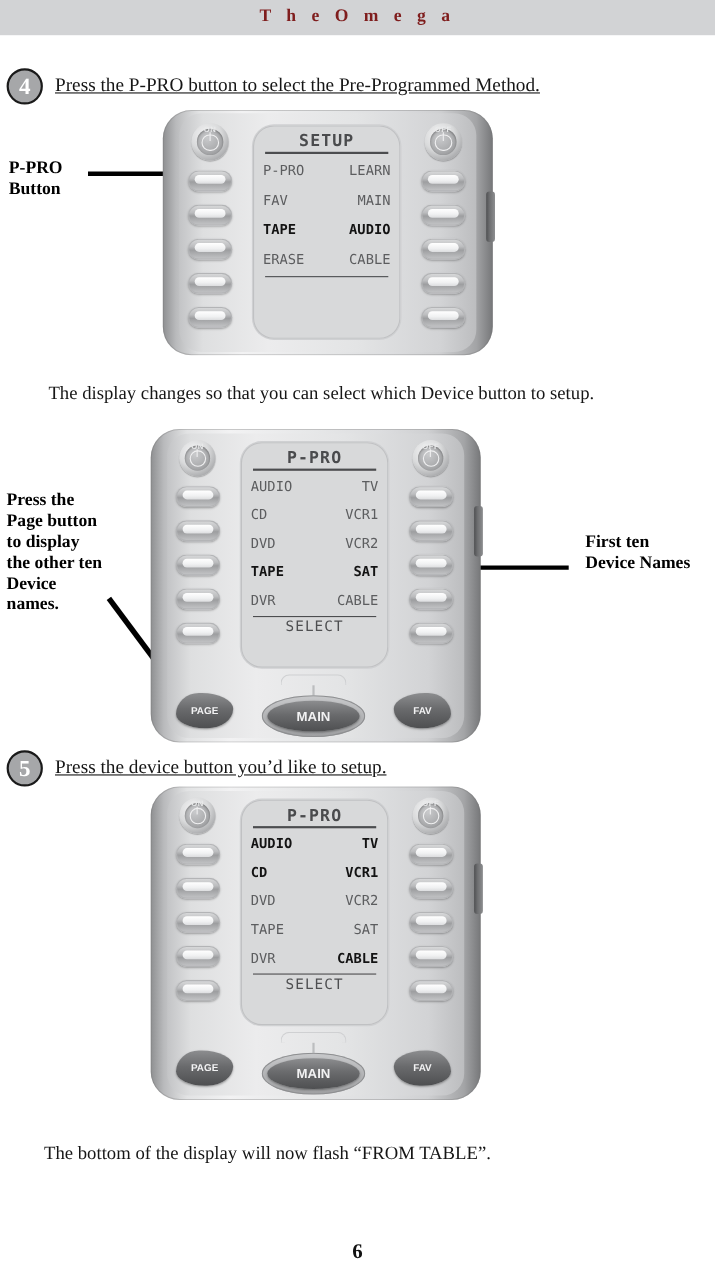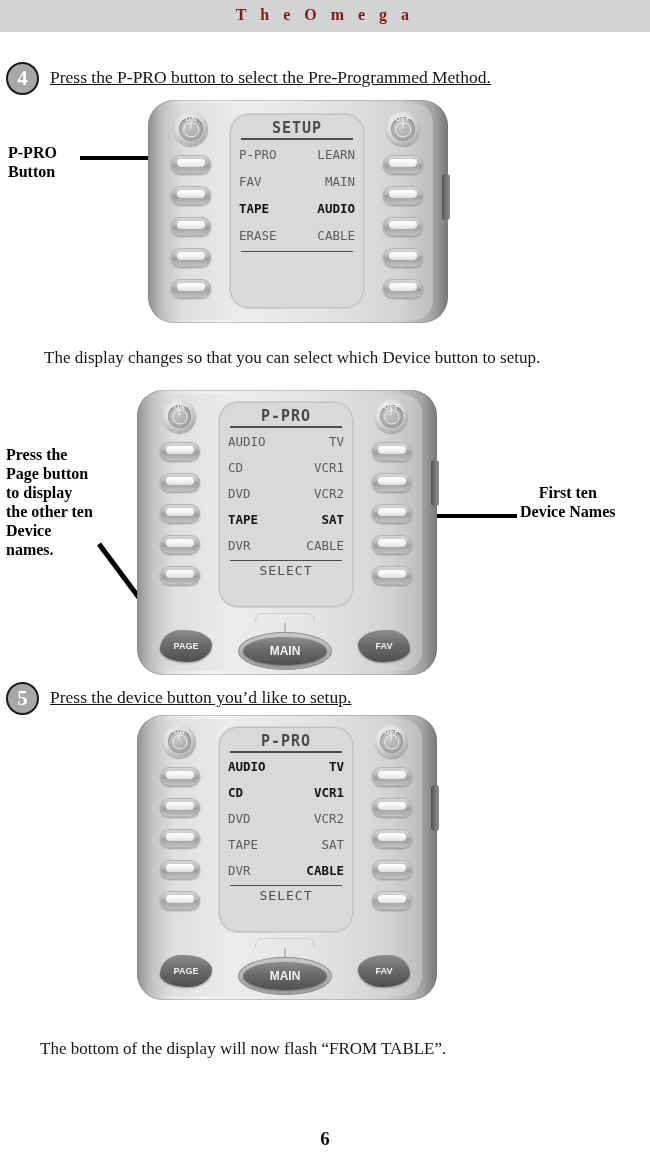--- a/index.html
+++ b/index.html
@@ -262,21 +262,21 @@
 Page button
 to display
 the other ten
 Device
 names.</div>
 <svg class="leader" style="left:95px; top:540px;" width="95" height="115">
   <line x1="4" y1="4" x2="74" y2="98" stroke="#000" stroke-width="5"></line>
   <polygon points="66,84 84,112 60,100" fill="#000"></polygon>
 </svg>
 
-<div class="callout" style="left:520px; top:483px; white-space:pre;text-align:center;">First ten
+<div class="callout" style="left:532px; top:483px; white-space:pre;">First ten
 Device Names</div>
 <svg class="leader" style="left:405px; top:448px;" width="120" height="140">
   <path d="M22,4 C8,4 6,10 6,22 L6,118 C6,130 10,134 22,134" fill="none" stroke="#000" stroke-width="4.5" stroke-linecap="round"></path>
   <line x1="6" y1="68" x2="112" y2="68" stroke="#000" stroke-width="4"></line>
 </svg>
 
 <div class="remote" id="r2" style="left:137px; top:390px; width:300px; height:285px;">
   <div class="remote-body"></div>
   <div class="remote-inner"></div>
 

